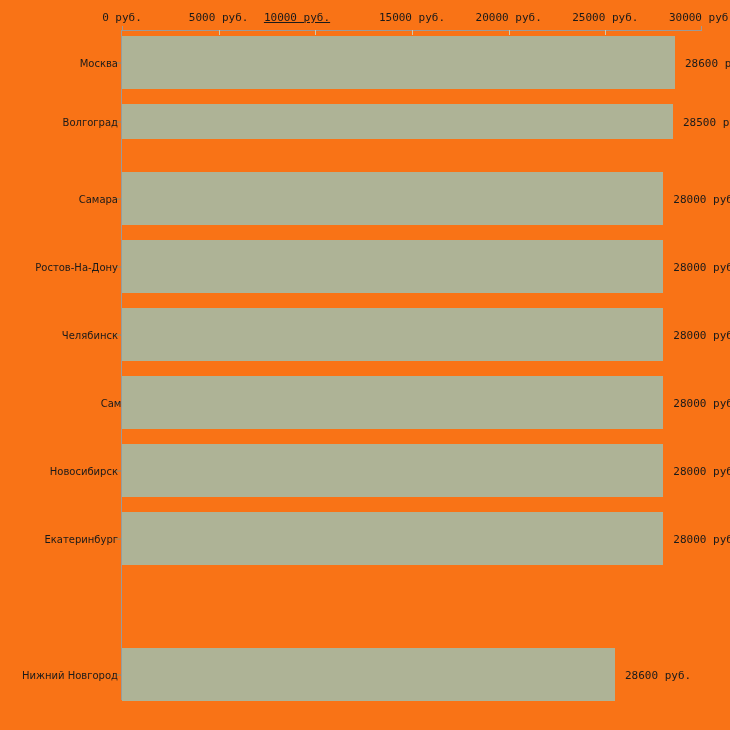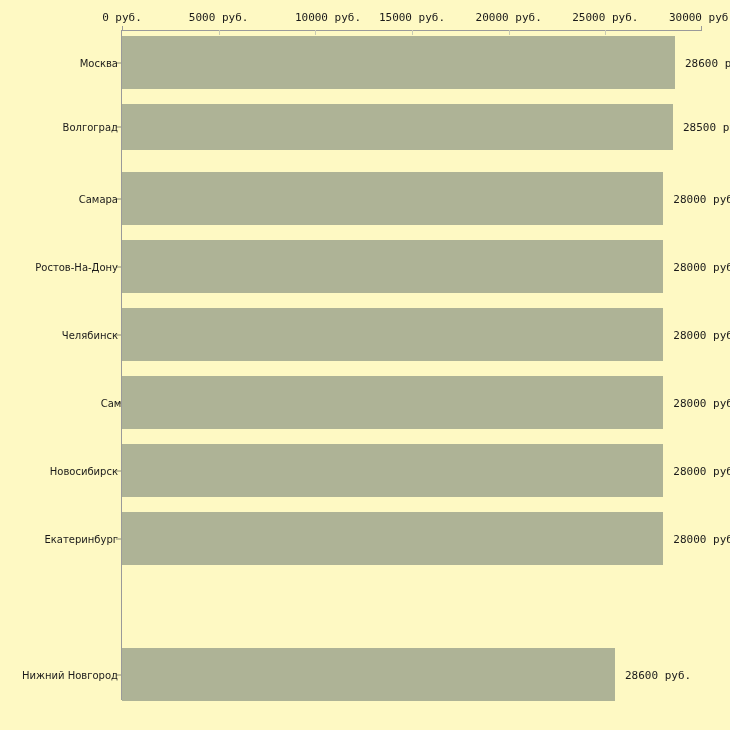--- a/index.html
+++ b/index.html
@@ -14,21 +14,21 @@
     font-family: "DejaVu Sans", sans-serif;
     position: relative;
   }
 
   #chart-root {
     position: absolute;
     left: 0;
     top: 0;
     width: 730px;
     height: 730px;
-    background: #fef9c3;
+    background: #f97316;
     overflow: hidden;
   }
 
   
   .axis-top-labels {
     position: absolute;
     left: 0;
     top: 0;
     width: 730px;
     height: 30px;
@@ -129,38 +129,38 @@
   }
 </style>
 </head>
 <body>
 
 <div id="chart-root">
 
   <div class="axis-top-labels">
       <div class="x-tick-label" style="left: 122px;">0 руб.</div>
       <div class="x-tick-label" style="left: 218.667px;">5000 руб.</div>
-      <div class="x-tick-label" style="left: 328px;">10000 руб.</div>
+      <div class="x-tick-label" style="left: 297px; text-decoration: underline;">10000 руб.</div>
       <div class="x-tick-label" style="left: 412px;">15000 руб.</div>
       <div class="x-tick-label" style="left: 508.667px;">20000 руб.</div>
       <div class="x-tick-label" style="left: 605.333px;">25000 руб.</div>
       <div class="x-tick-label" style="left: 702px;">30000 руб.</div>
     </div>
 
   <div class="axis-line-h"></div>
   <div class="axis-line-v"></div>
 
   <div class="plot">
       <div class="bar-row" style="top: 36px; height: 53px;">
         <div class="cat-tick"></div>
         <div class="cat-label">Москва</div>
         <div class="bar" style="width: 552.933px; background: rgb(174, 179, 150);"></div>
         <div class="val-label" style="left: 684.933px;">28600 руб.</div>
       </div>
-      <div class="bar-row" style="top: 104px; height: 46px;">
+      <div class="bar-row" style="top: 104px; height: 35px;">
         <div class="cat-tick"></div>
         <div class="cat-label">Волгоград</div>
         <div class="bar" style="width: 551px; background: rgb(174, 179, 150);"></div>
         <div class="val-label" style="left: 683px;">28500 руб.</div>
       </div>
       <div class="bar-row" style="top: 172px; height: 53px;">
         <div class="cat-tick"></div>
         <div class="cat-label">Самара</div>
         <div class="bar" style="width: 541.333px; background: rgb(174, 179, 150);"></div>
         <div class="val-label" style="left: 673.333px;">28000 руб.</div>

